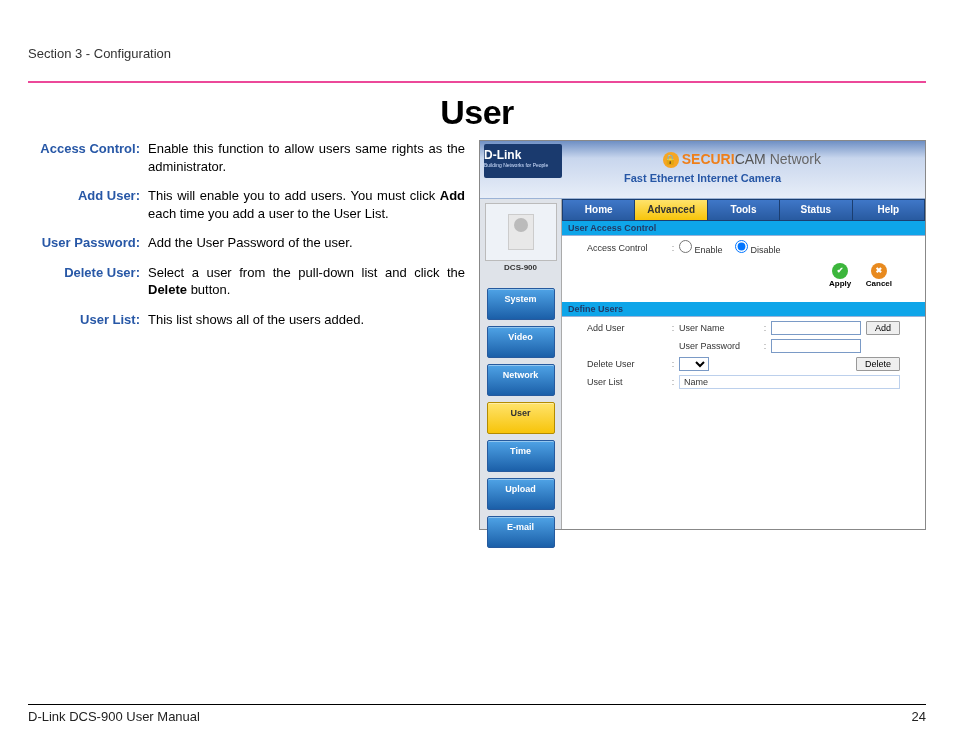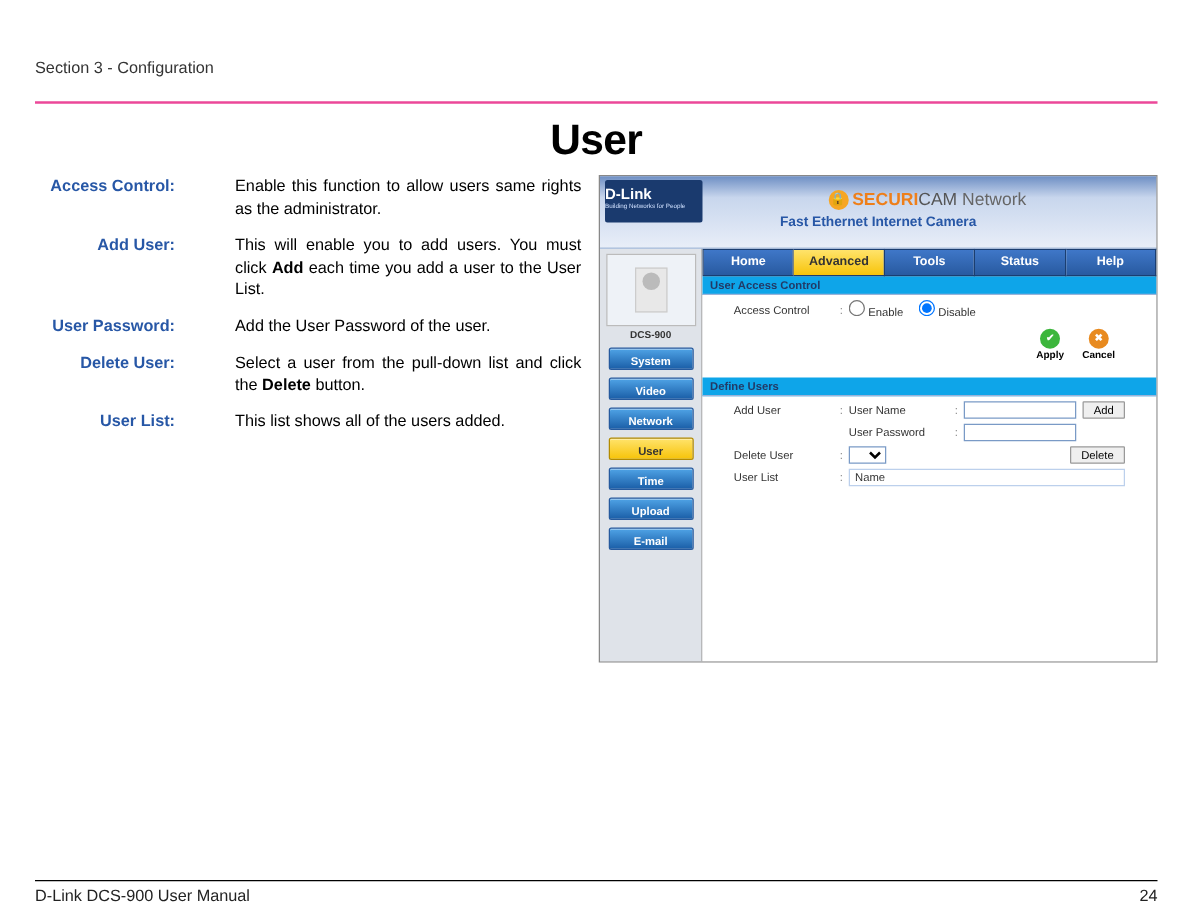--- a/index.html
+++ b/index.html
@@ -26,21 +26,21 @@
     text-align: center;
     margin: 10px 0 8px 0;
     letter-spacing: -0.5px;
   }
   .content-row { display: flex; gap: 14px; }
   .defs {
     width: 440px;
     font-size: 13px;
     line-height: 1.35;
   }
-  .def-row { display: flex; margin-bottom: 12px; gap: 40px; }
+  .def-row { display: flex; margin-bottom: 12px; }
   .def-label {
     width: 120px;
     text-align: right;
     color: #2757a6;
     font-weight: bold;
     padding-right: 8px;
     flex-shrink: 0;
   }
   .def-text { flex: 1; text-align: justify; }
   .def-text b { font-weight: bold; }
@@ -92,23 +92,23 @@
     padding: 4px 3px;
   }
   .cam-thumb {
     width:72px;height:58px;background:#eef2f7;border:1px solid #bbb;
     margin:0 auto 2px;display:flex;align-items:center;justify-content:center;
   }
   .cam-thumb-inner {
     width:26px;height:36px;background:#e8e8e8;border:1px solid #ccc;position:relative;
   }
   .cam-thumb-inner::before{content:"";position:absolute;top:3px;left:5px;width:14px;height:14px;border-radius:50%;background:#bbb;}
-  .cam-model { text-align:center;font-size:8px;font-weight:bold;color:#333;margin-bottom:6px; }
+  .cam-model { text-align:center;font-size:8px;font-weight:bold;color:#333;margin-bottom:16px; }
   .side-btn {
-    display:block;margin:0 auto 6px;width:68px;height:18px;
+    display:block;margin:0 auto 6px;width:68px;height:32px;
     border:1px solid #265a9e;border-radius:2px;
     font-size:9px;font-weight:bold;text-align:center;line-height:20px;
     background:linear-gradient(#4fa3e6,#1b5fa8);color:#fff;
     box-shadow:inset 0 1px 0 rgba(255,255,255,.4);
   }
   .side-btn.active { background:linear-gradient(#ffe36b,#f7c40a);color:#333;border-color:#b38b00; }
   .cam-right { flex:1; background:#fff; }
   .topnav { display:flex; height:22px; }
   .topnav div {
     flex:1;text-align:center;line-height:20px;font-size:10px;font-weight:bold;

